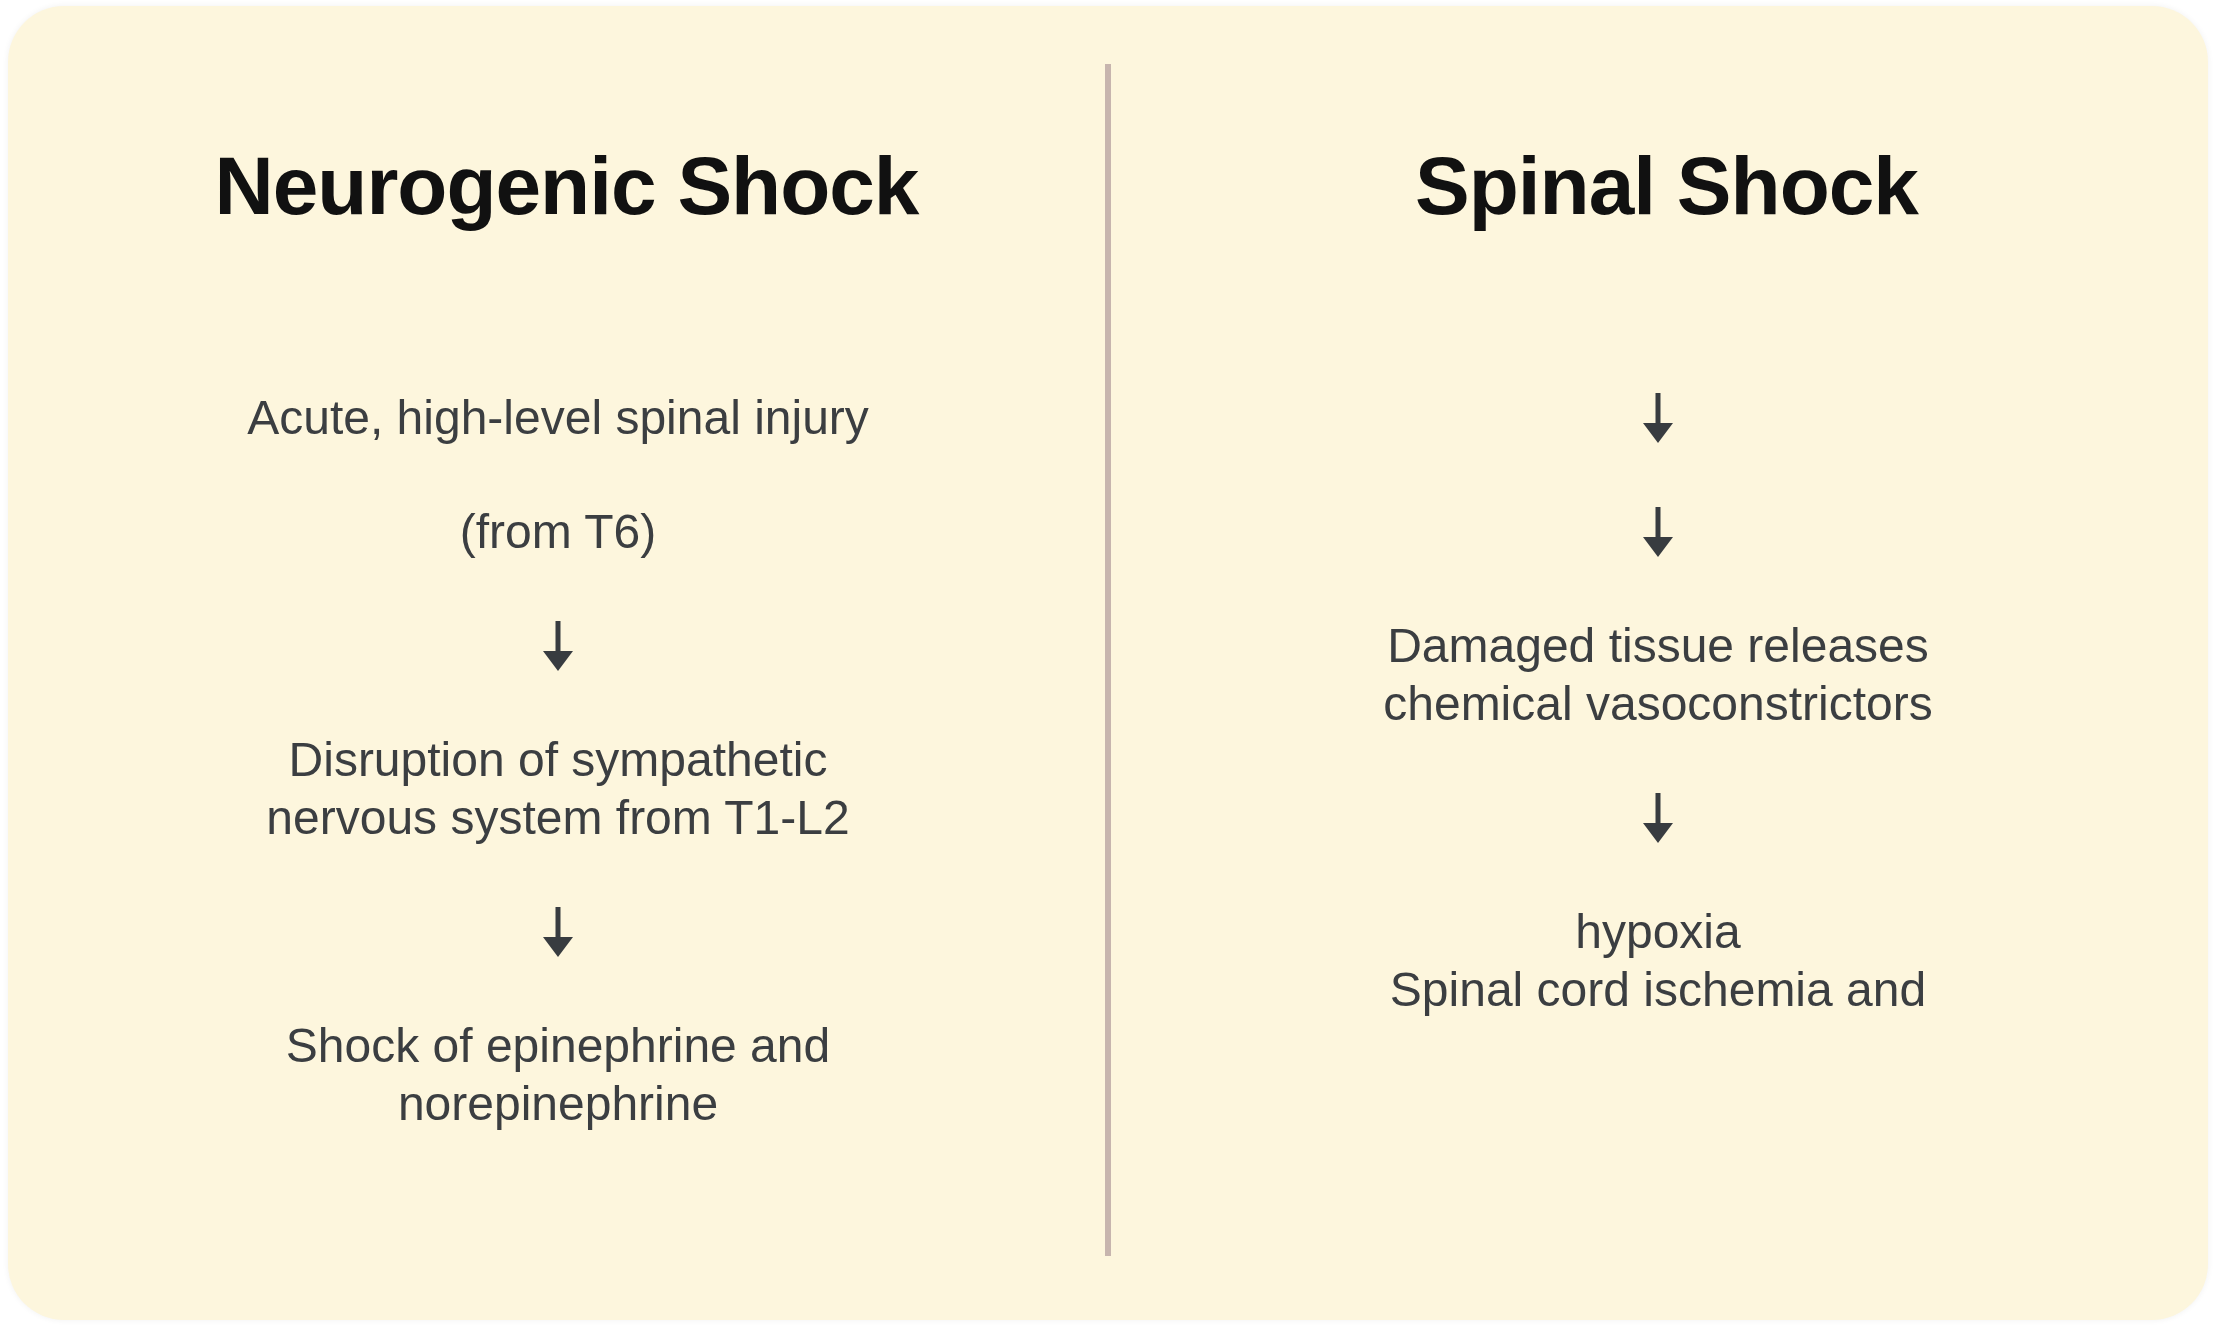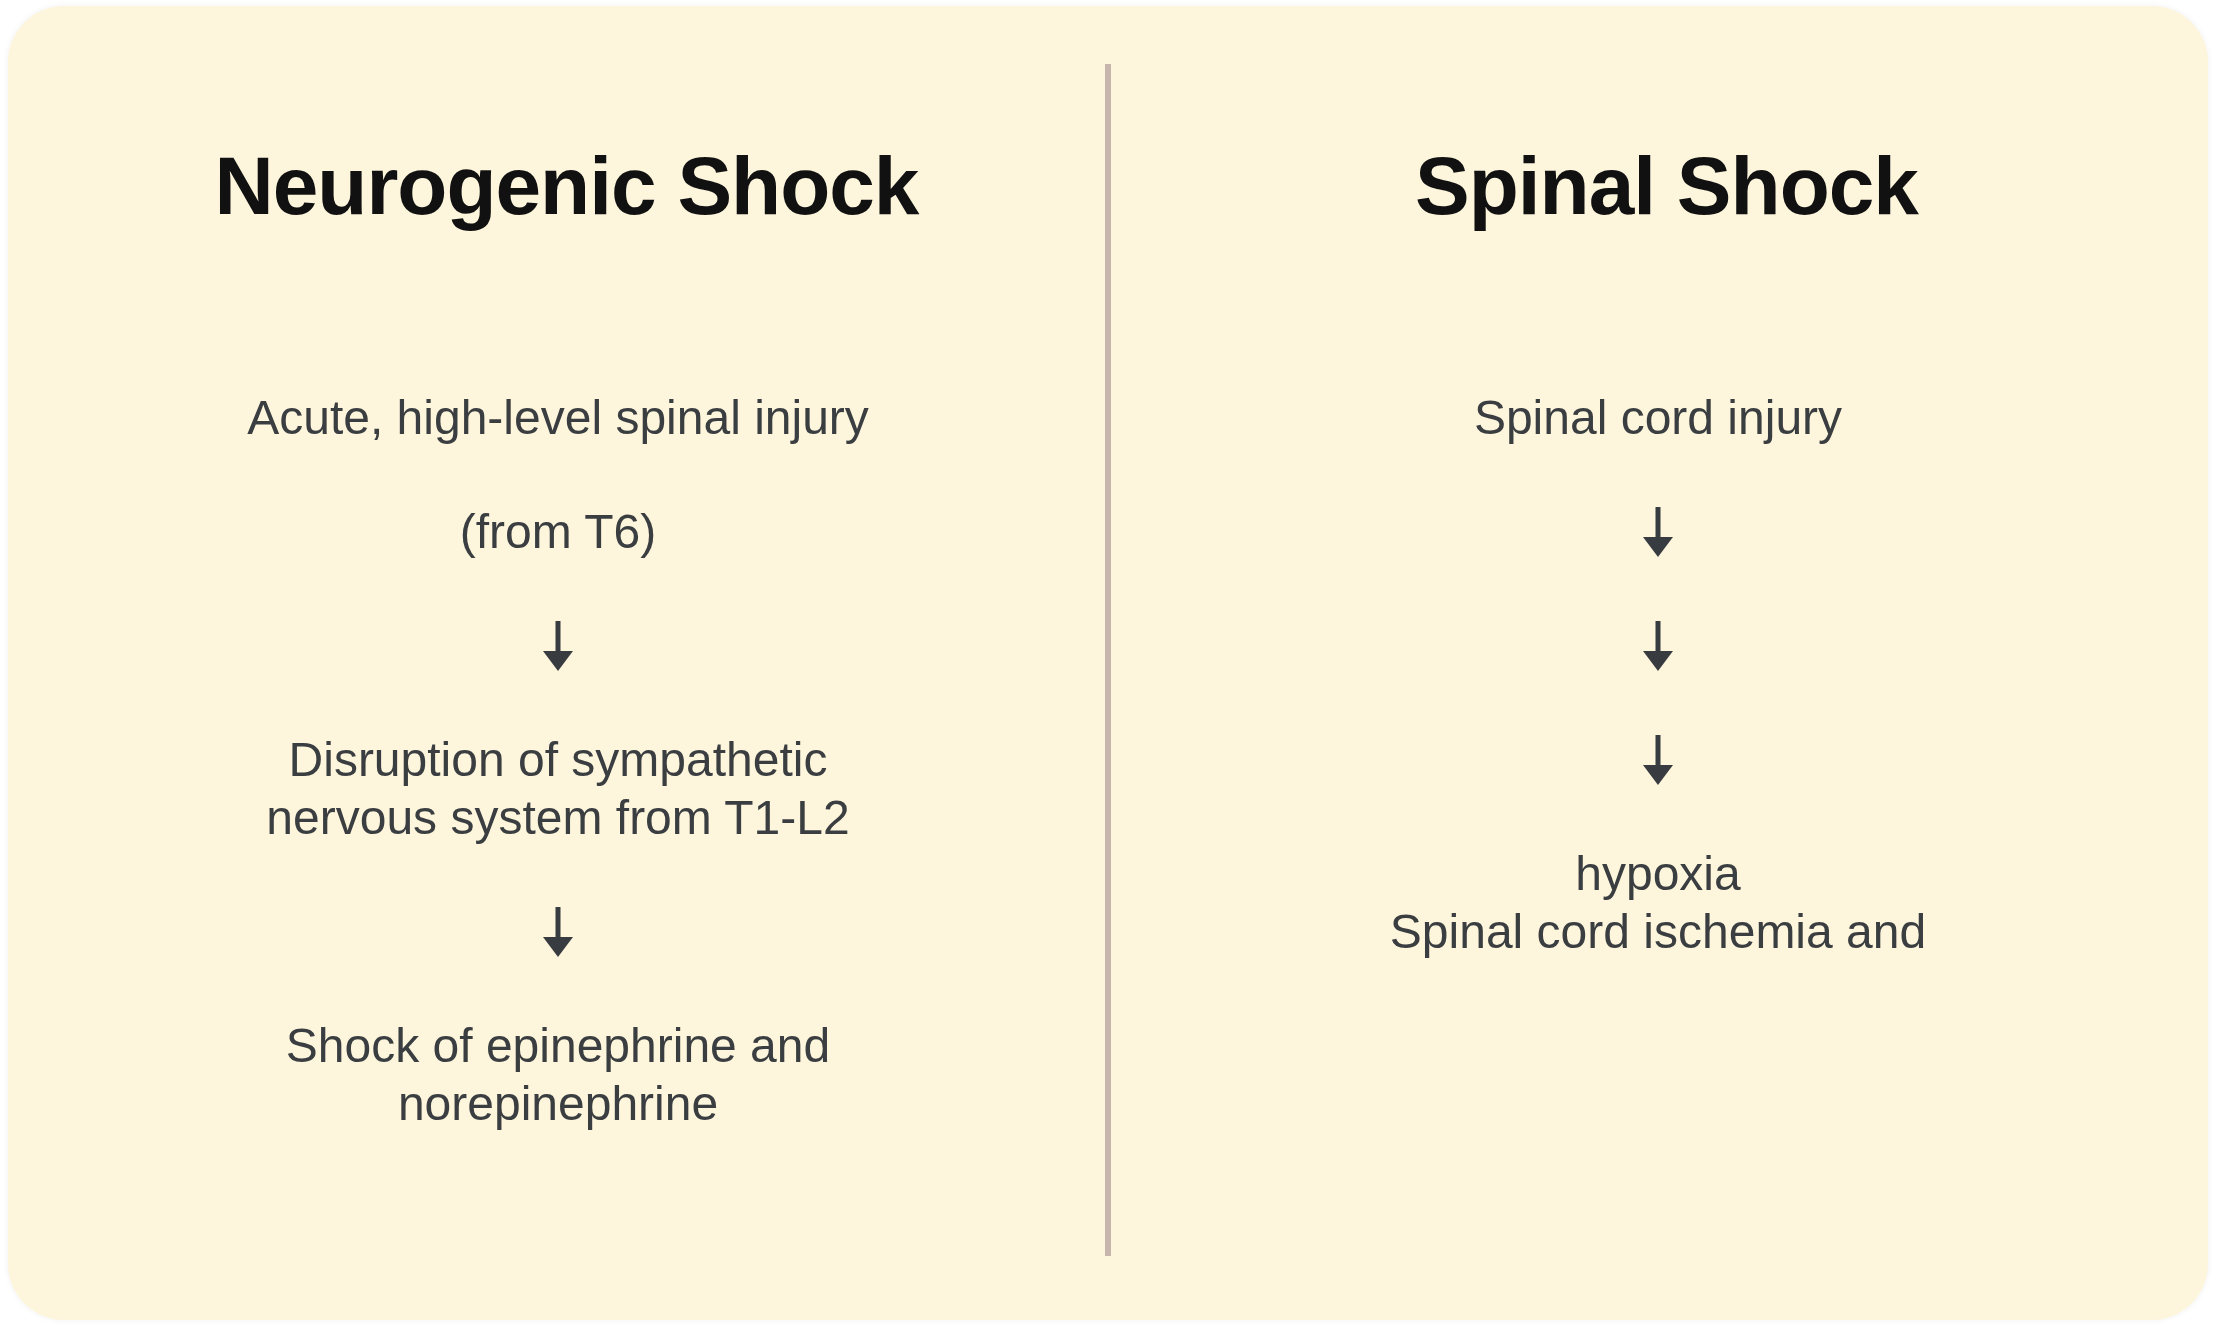--- a/index.html
+++ b/index.html
@@ -99,34 +99,35 @@
           </div>
           <div class="step-text">
             <div>Shock of epinephrine and</div>
             <div>norepinephrine</div>
           </div>
         </div>
       </section>
       <section class="column">
         <h1 class="col-title">Spinal Shock</h1>
         <div class="steps">
-          <div class="step-text">
-            <div>Spinal cord injury</div>
-          </div>
           <div class="step-arrow">
             <svg width="34" height="50" viewBox="0 0 34 50">
               <rect x="14.5" y="0" width="5" height="33" fill="#383c40"></rect>
               <polygon points="2,30 32,30 17,50" fill="#383c40"></polygon>
             </svg>
           </div>
           <div class="step-arrow">
             <svg width="34" height="50" viewBox="0 0 34 50">
               <rect x="14.5" y="0" width="5" height="33" fill="#383c40"></rect>
               <polygon points="2,30 32,30 17,50" fill="#383c40"></polygon>
             </svg>
+          </div>
+          <div class="step-text">
+            <div>Damaged tissue releases</div>
+            <div>chemical vasoconstrictors</div>
           </div>
           <div class="step-arrow">
             <svg width="34" height="50" viewBox="0 0 34 50">
               <rect x="14.5" y="0" width="5" height="33" fill="#383c40"></rect>
               <polygon points="2,30 32,30 17,50" fill="#383c40"></polygon>
             </svg>
           </div>
           <div class="step-text">
             <div>hypoxia</div>
             <div>Spinal cord ischemia and</div>

